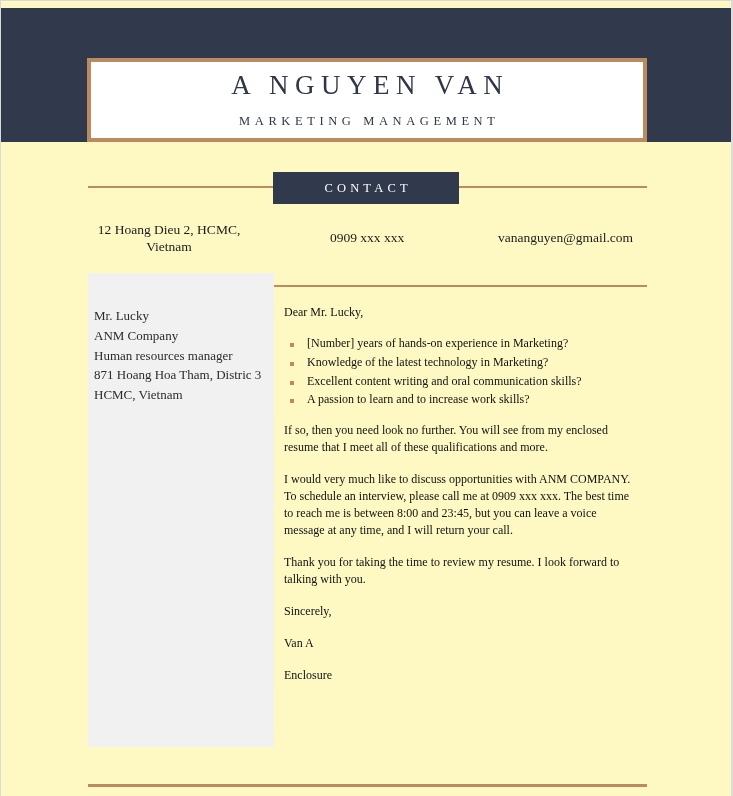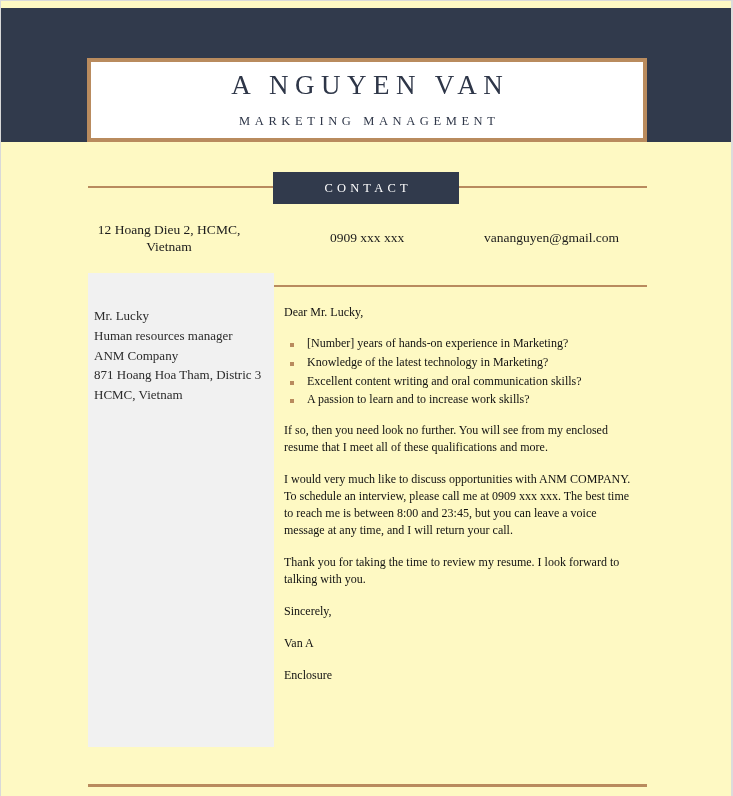--- a/index.html
+++ b/index.html
@@ -104,21 +104,21 @@
     align-items: flex-start;
     gap: 36px;
   }
   .contact-cell {
     font-size: 13.5px;
     color: #1b1b1b;
     line-height: 1.25;
   }
   .contact-cell.address { width: 186px; text-align: center; }
   .contact-cell.phone   { width: 186px; text-align: center; padding-top: 8px; }
-  .contact-cell.email   { width: 187px; padding-top: 8px; }
+  .contact-cell.email   { width: 187px; text-align: center; padding-top: 8px; }
 
   
   .recipient-panel {
     position: absolute;
     left: 87px;
     top: 272px;
     width: 186px;
     height: 474px;
     background: #f1f1f1;
   }
@@ -203,22 +203,22 @@
 
   <div class="contact-row">
     <div class="contact-cell address">12 Hoang Dieu 2, HCMC, Vietnam</div>
     <div class="contact-cell phone">0909 xxx xxx</div>
     <div class="contact-cell email">vananguyen@gmail.com</div>
   </div>
 
   <div class="recipient-panel"></div>
   <div class="recipient-block">
     <div class="recipient-line">Mr. Lucky</div>
+    <div class="recipient-line">ANM Company</div>
     <div class="recipient-line">Human resources manager</div>
-    <div class="recipient-line">ANM Company</div>
     <div class="recipient-line">871 Hoang Hoa Tham, Distric 3</div>
     <div class="recipient-line">HCMC, Vietnam</div>
   </div>
 
   <div class="body-rule"></div>
 
   <div class="letter">
     <p class="tight">Dear Mr. Lucky,</p>
 
     <ul class="qualifications">

